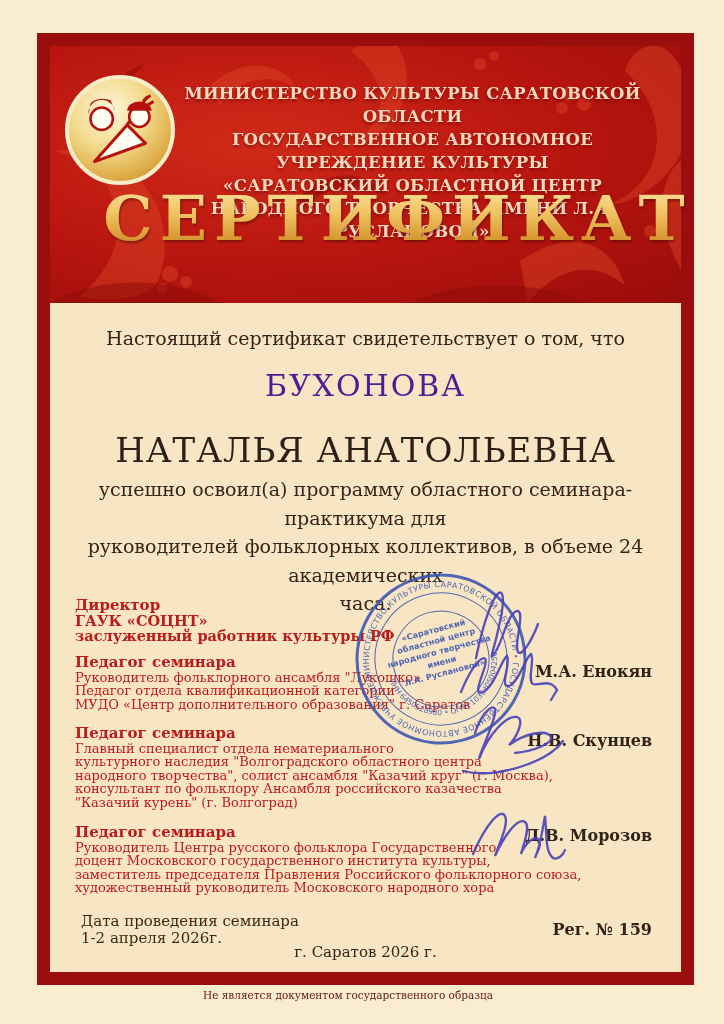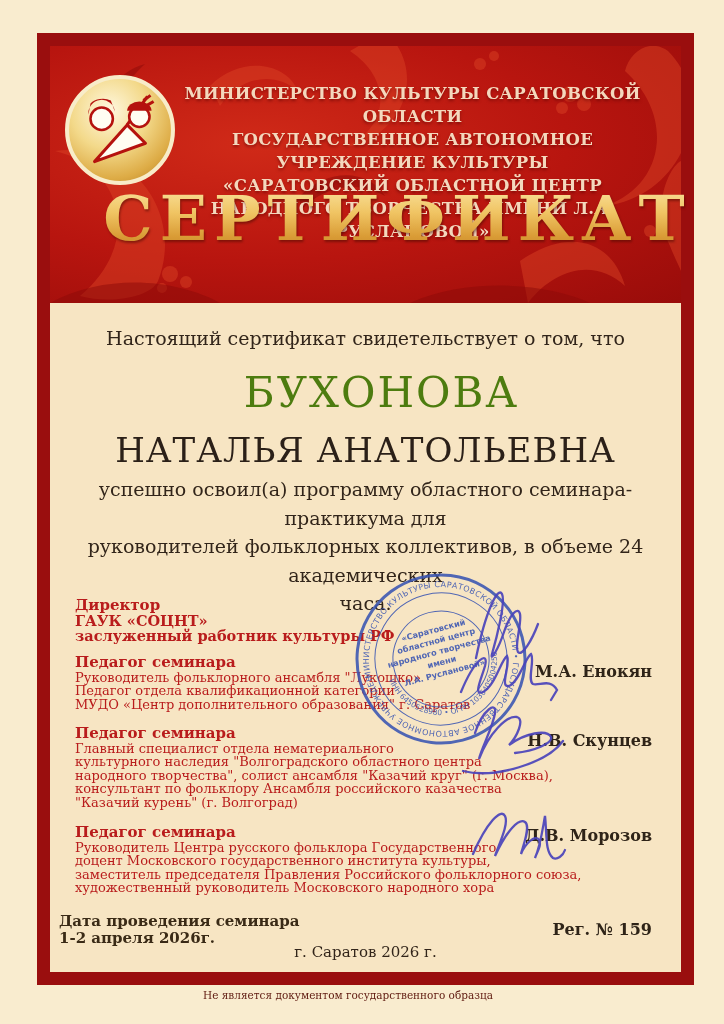--- a/index.html
+++ b/index.html
@@ -12,29 +12,29 @@
   .abs{position:absolute;}
   .centered{left:50px;width:631px;text-align:center;}
   .org-lines{left:160px;top:82px;width:505px;text-align:center;color:#f4d8bd;
              font-size:16.5px;line-height:23px;font-weight:600;letter-spacing:.3px;
              text-shadow:0 2px 3px rgba(90,0,0,.55);}
   .cert-title{top:182px;font-size:62px;letter-spacing:7px;font-weight:bold;
               background:linear-gradient(180deg,#fbe7a6 0%,#f0c463 42%,#d99b35 75%,#c4862b 100%);
               -webkit-background-clip:text;background-clip:text;color:transparent;
               filter:drop-shadow(1px 2px 1px rgba(70,10,0,.5));margin-left:32px;}
   .intro{top:327px;font-size:19px;color:#32251a;}
-  .surname{top:368px;font-size:42px;letter-spacing:2px;color:#4d7c0f;padding-left:16px;}
+  .surname{top:368px;font-size:30px;letter-spacing:2px;color:#4c1d95;}
   .fullname{top:430px;font-size:34px;letter-spacing:1px;color:#2b2018;}
   .desc{top:475px;font-size:19px;line-height:28.5px;color:#32251a;}
   .sig-block{left:75px;color:#b91c1c;}
   .sig-heading{font-size:15px;font-weight:bold;line-height:17px;}
   .sig-line{font-size:13px;line-height:13.4px;}
   .sig-line.boldline{font-size:14.5px;line-height:14.8px;font-weight:bold;}
   .sig-name{left:492px;width:160px;text-align:right;font-size:16px;font-weight:bold;color:#2f2418;}
-  .date-block{left:59px;top:913px;font-size:15px;font-weight:bold;line-height:16.5px;color:#3a2a16;}
+  .date-block{left:81px;top:913px;font-size:15px;font-weight:normal;line-height:16.5px;color:#3a2a16;}
   .reg-number{left:492px;width:160px;text-align:right;top:920px;font-size:16px;font-weight:bold;color:#2f2418;}
   .city-line{top:943px;font-size:15px;color:#32251a;}
   .outer-note{left:0;width:696px;text-align:center;top:989px;font-size:10.5px;color:#5f1a10;}
   .stamp{left:352px;top:570px;opacity:.88;}
   .signature{stroke:#4a43bb;stroke-width:2.3;fill:none;stroke-linecap:round;opacity:.92;}
 </style>
 </head>
 <body>
 
 <div class="page">

